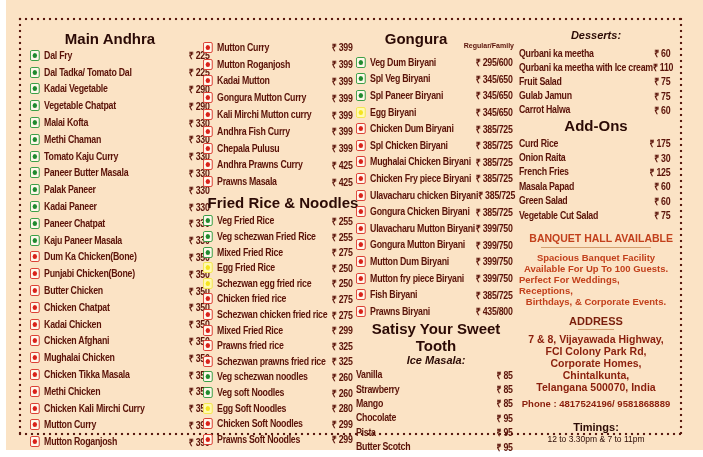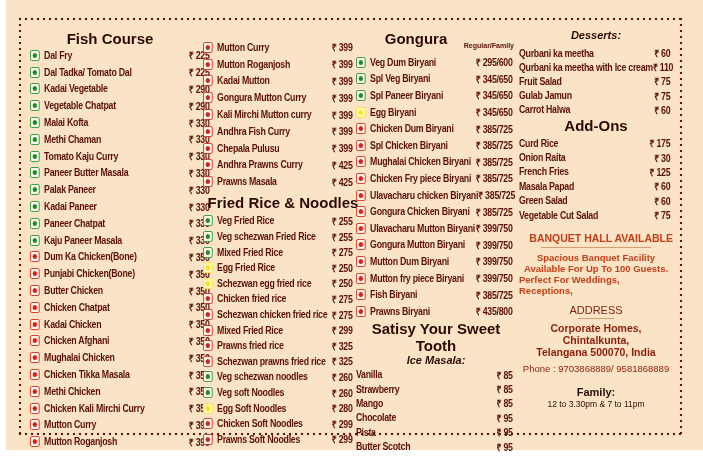--- a/index.html
+++ b/index.html
@@ -21,33 +21,33 @@
   .ind{width:9px;height:9px;border:1px solid;border-radius:2px;margin-right:5px;position:relative;flex:none;background:#fff7ea;}
   .ind::after{content:"";position:absolute;left:2px;top:2px;width:5px;height:5px;border-radius:50%;}
   .ind.veg{border-color:#2e9a3e;}
   .ind.veg::after{background:#1f8a2f;}
   .ind.nonveg{border-color:#d9342b;}
   .ind.nonveg::after{background:#d9221a;}
   .ind.egg{border-color:#f3e54a;background:#fff9b0;}
   .ind.egg::after{background:#f5e320;}
 
   .orange{color:#c2401c;font-weight:bold;text-align:right;}
-  .maroon{color:#7a1e0c;font-weight:normal;text-align:center;}
+  .maroon{color:#7a1e0c;font-weight:bold;text-align:center;}
 </style>
 </head>
 <body>
 
 <div class="page"></div>
 <div class="border-top"></div>
 <div class="border-bottom"></div>
 <div class="border-left"></div>
 <div class="border-right"></div>
 
 <div class="col" style="left:30px;top:30px;width:180px;">
-  <div class="h2" style="height:17px;width:160px;">Fish Course</div>
+  <div class="h2" style="height:17px;width:160px;">Main Andhra</div>
   <div id="mc-list">
       <div class="row" style="width: 204px; height: 16.8px;">
         <span class="ind veg"></span>
         <span class="name">Dal Fry</span>
         <span class="price">₹ 225</span>
       </div>
       <div class="row" style="width: 204px; height: 16.8px;">
         <span class="ind veg"></span>
         <span class="name">Dal Tadka/ Tomato Dal</span>
         <span class="price">₹ 225</span>
@@ -461,25 +461,28 @@
         <span class="price">₹ 75</span>
       </div>
     </div>
 
   <div class="orange" style="font-size:10.5px;margin-top:10px;">BANQUET HALL AVAILABLE</div>
   <div style="width:110px;height:1px;background:#d4a070;margin:3px auto 4px auto;"></div>
   <div id="bq-lines">
       <div style="text-align: center; font-size: 9.5px; font-weight: bold; color: rgb(194, 64, 28); line-height: 11px;">Spacious Banquet Facility</div>
       <div style="text-align: center; font-size: 9.5px; font-weight: bold; color: rgb(194, 64, 28); line-height: 11px;">Available For Up To 100 Guests.</div>
       <div style="text-align: left; font-size: 9.5px; font-weight: bold; color: rgb(194, 64, 28); line-height: 11px;">Perfect For Weddings, Receptions,</div>
+      <div style="text-align: center; font-size: 9.5px; font-weight: bold; color: rgb(194, 64, 28); line-height: 11px;">Birthdays, &amp; Corporate Events.</div>
     </div>
 
   <div class="maroon" style="font-size:11px;margin-top:8px;">ADDRESS</div>
   <div style="width:36px;height:1px;background:#d4a070;margin:2px auto 3px auto;"></div>
   <div id="addr-lines">
+      <div style="text-align: center; font-size: 10.5px; font-weight: bold; color: rgb(138, 30, 12); line-height: 12px;">7 &amp; 8, Vijayawada Highway,</div>
+      <div style="text-align: center; font-size: 10.5px; font-weight: bold; color: rgb(138, 30, 12); line-height: 12px;">FCI Colony Park Rd,</div>
       <div style="text-align: center; font-size: 10.5px; font-weight: bold; color: rgb(138, 30, 12); line-height: 12px;">Corporate Homes, Chintalkunta,</div>
       <div style="text-align: center; font-size: 10.5px; font-weight: bold; color: rgb(138, 30, 12); line-height: 12px;">Telangana 500070, India</div>
     </div>
-  <div class="maroon" style="font-size:9.5px;margin-top:5px;color:#8a1e0c;">Phone : 9703868889/ 9581868889</div>
-
-  <div class="h2" style="font-size:11px;margin-top:12px;">Family:</div>
+  <div class="maroon" style="font-size:9.5px;margin-top:5px;color:#8a1e0c;">Phone : 4817524196/ 9581868889</div>
+
+  <div class="h2" style="font-size:11px;margin-top:12px;">Timings:</div>
   <div style="text-align:center;font-size:8.5px;color:#2b0a05;margin-top:1px;">12 to 3.30pm &amp; 7 to 11pm</div>
 </div>
 
 </body></html>

